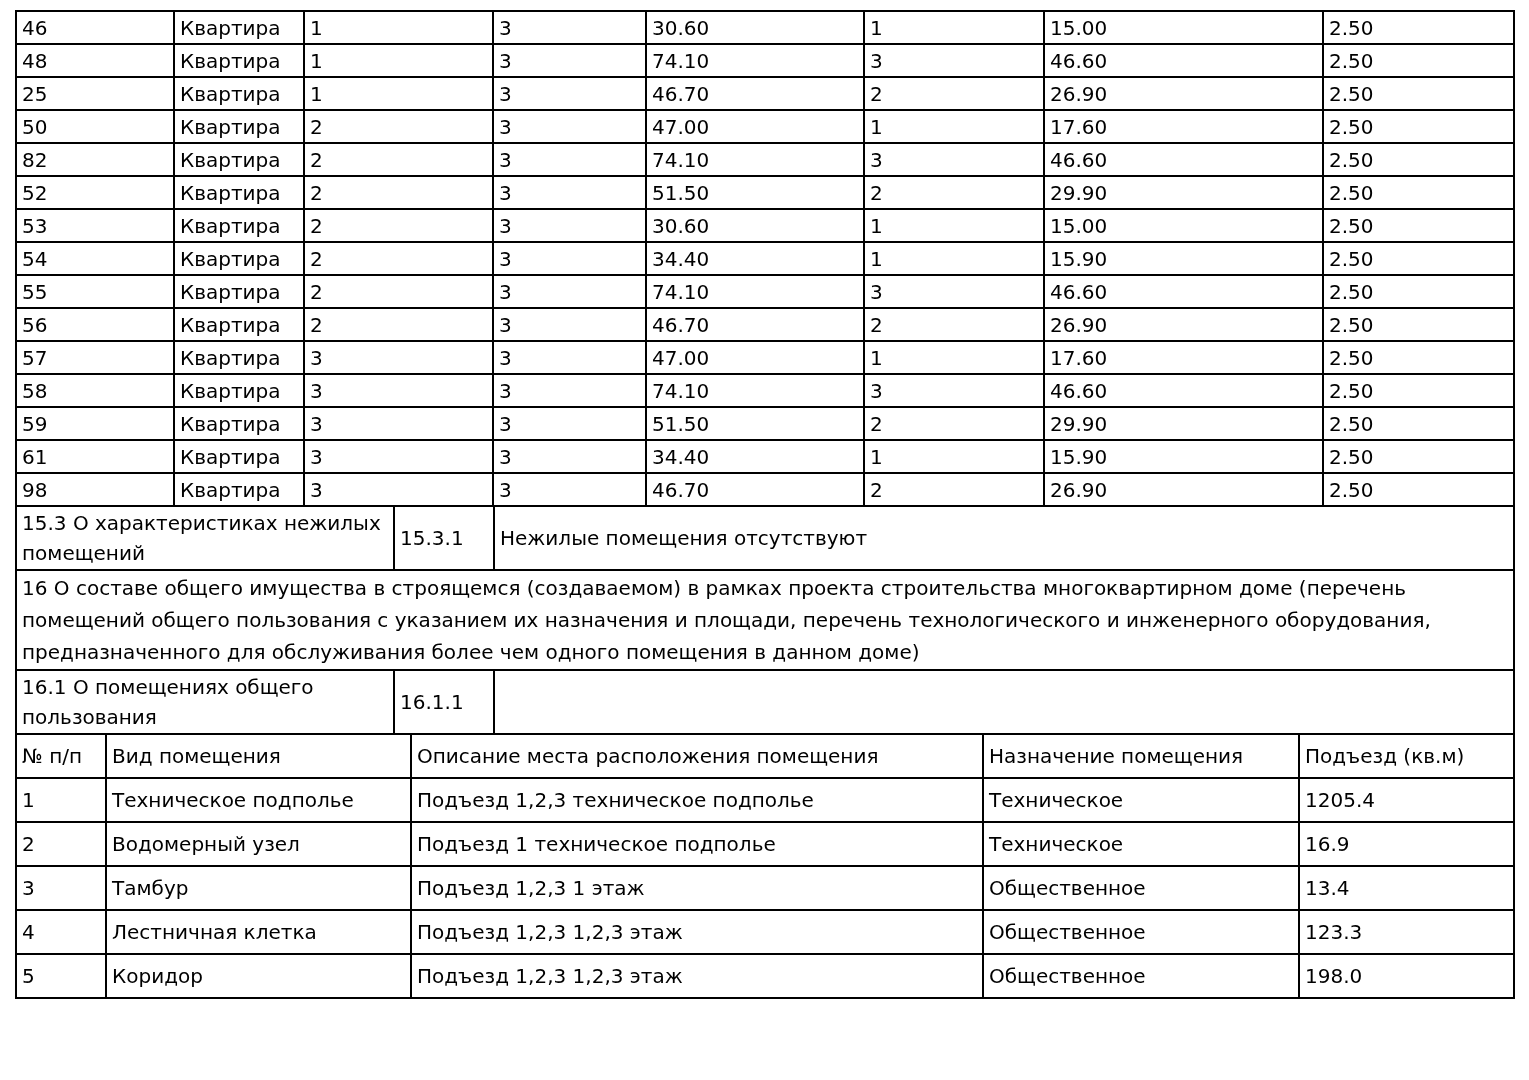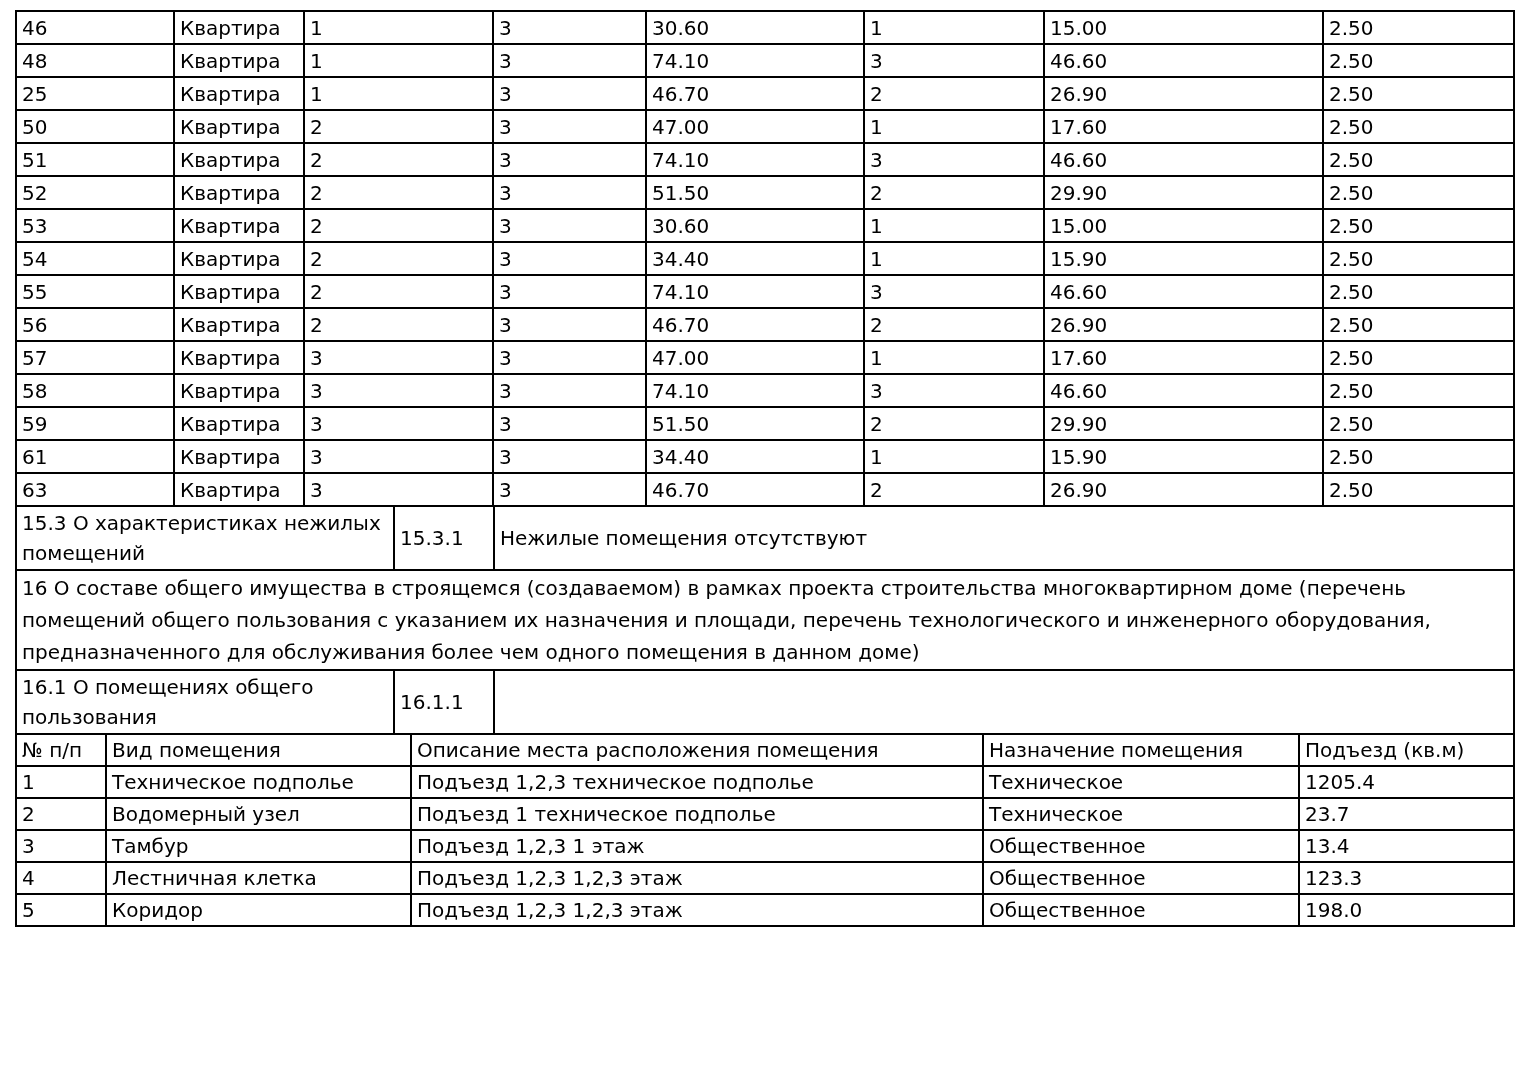--- a/index.html
+++ b/index.html
@@ -40,21 +40,21 @@
     line-height: 1.5;
     white-space: normal;
   }
   .tbl-full td {
     height: 98px;
     line-height: 1.6;
     white-space: normal;
     vertical-align: middle;
   }
   .tbl-common td, .tbl-common th {
-    height: 32px;
+    height: 44px;
     white-space: nowrap;
   }
   .bold { font-weight: bold; }
 </style>
 </head>
 <body>
 
 <div class="page">
 
   <table class="tbl tbl-apartments">
@@ -103,21 +103,21 @@
           <td>50</td>
           <td>Квартира</td>
           <td>2</td>
           <td>3</td>
           <td>47.00</td>
           <td>1</td>
           <td>17.60</td>
           <td>2.50</td>
         </tr>
         <tr>
-          <td>51</td>
+          <td>82</td>
           <td>Квартира</td>
           <td>2</td>
           <td>3</td>
           <td>74.10</td>
           <td>3</td>
           <td>46.60</td>
           <td>2.50</td>
         </tr>
         <tr>
           <td>52</td>
@@ -203,21 +203,21 @@
           <td>61</td>
           <td>Квартира</td>
           <td>3</td>
           <td>3</td>
           <td>34.40</td>
           <td>1</td>
           <td>15.90</td>
           <td>2.50</td>
         </tr>
         <tr>
-          <td>63</td>
+          <td>98</td>
           <td>Квартира</td>
           <td>3</td>
           <td>3</td>
           <td>46.70</td>
           <td>2</td>
           <td>26.90</td>
           <td>2.50</td>
         </tr>
       </tbody>
   </table>
@@ -286,21 +286,21 @@
           <td>Техническое подполье</td>
           <td>Подъезд 1,2,3 техническое подполье</td>
           <td>Техническое</td>
           <td>1205.4</td>
         </tr>
         <tr>
           <td>2</td>
           <td>Водомерный узел</td>
           <td>Подъезд 1 техническое подполье</td>
           <td>Техническое</td>
-          <td>23.7</td>
+          <td>16.9</td>
         </tr>
         <tr>
           <td>3</td>
           <td>Тамбур</td>
           <td>Подъезд 1,2,3 1 этаж</td>
           <td>Общественное</td>
           <td>13.4</td>
         </tr>
         <tr>
           <td>4</td>

